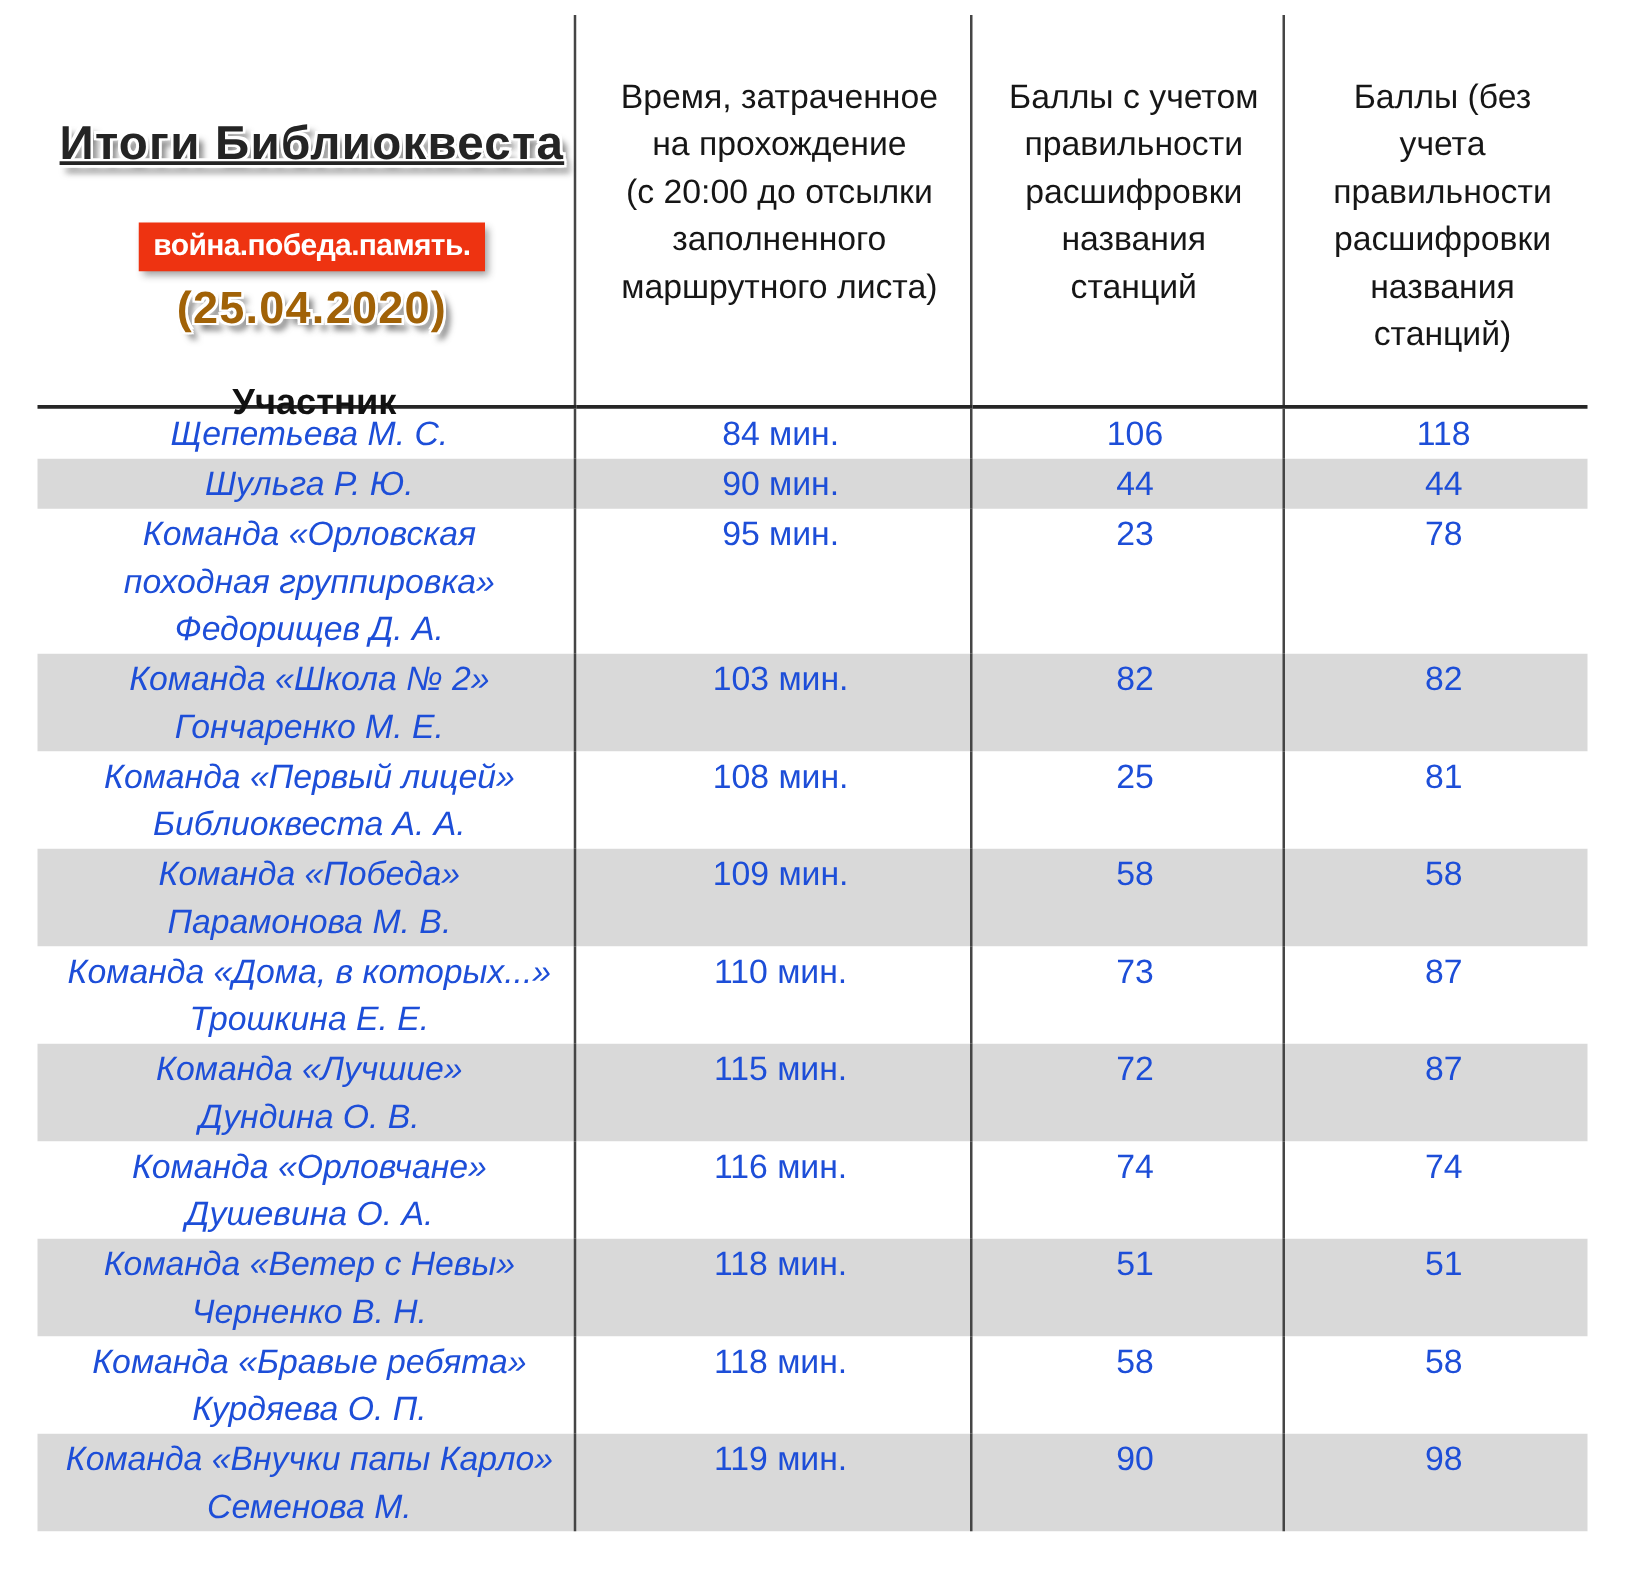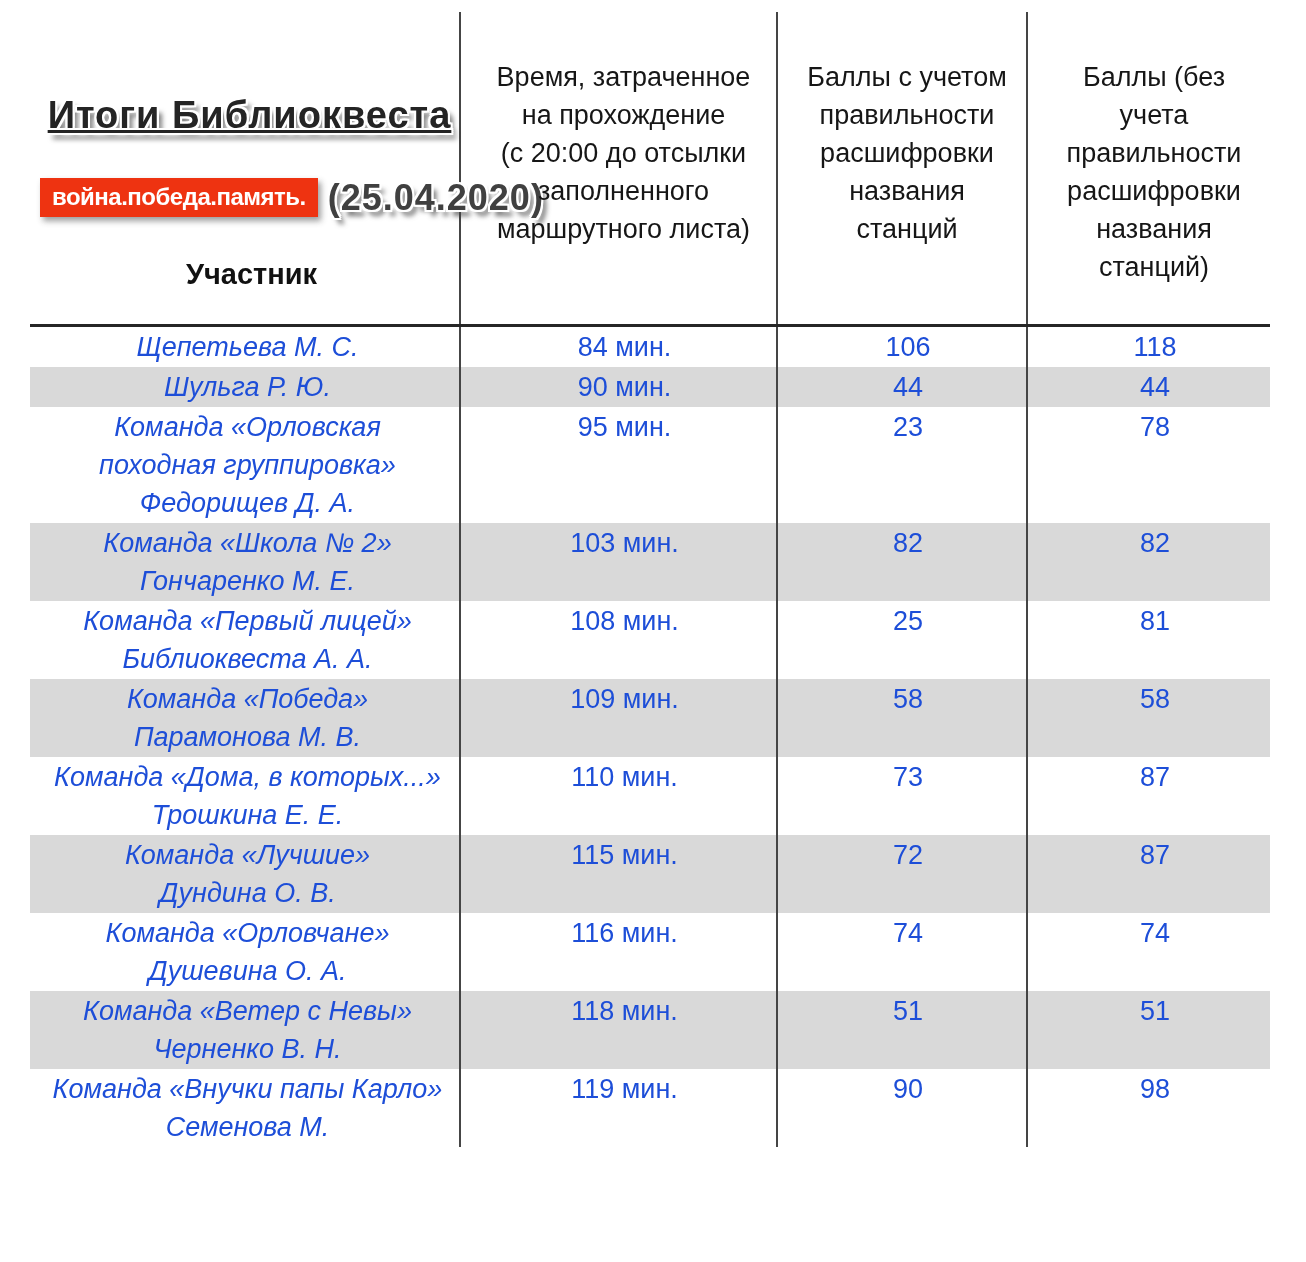--- a/index.html
+++ b/index.html
@@ -49,37 +49,37 @@
     letter-spacing: 1px;
     color: #242424;
     text-shadow:
       -2px -2px 0 #ffffff, 2px -2px 0 #ffffff,
       -2px  2px 0 #ffffff, 2px  2px 0 #ffffff,
       -2px  0   0 #ffffff, 2px  0   0 #ffffff,
        0   -2px 0 #ffffff, 0    2px 0 #ffffff,
        5px  6px 5px rgba(70,70,70,0.75);
     text-decoration: underline;
   }
-  .badge-row { display: flex; align-items: center; gap: 10px; margin-top: 6px; }
+  .badge-row { display: flex; align-items: center; gap: 10px; margin-top: 6px; flex-direction: column; }
   .badge {
     display: inline-block;
     background: #ee3311;
     color: #ffffff;
     font-weight: 700;
     font-size: 24px;
     line-height: 24px;
     letter-spacing: -0.5px;
     padding: 7px 12px 8px 12px;
     box-shadow: 3px 4px 6px rgba(40,40,40,0.45);
   }
   .date-outlined {
     font-size: 36px;
     font-weight: 700;
     letter-spacing: 1px;
-    color: #404040;
+    color: #a16207;
     text-shadow:
       -2px -2px 0 #ffffff, 2px -2px 0 #ffffff,
       -2px  2px 0 #ffffff, 2px  2px 0 #ffffff,
       -2px  0   0 #ffffff, 2px  0   0 #ffffff,
        0   -2px 0 #ffffff, 0    2px 0 #ffffff,
        5px  6px 5px rgba(70,70,70,0.75);
   }
   .participant-label {
     font-size: 29px;
     font-weight: 700;
@@ -204,20 +204,27 @@
           <td data-name="score-without-cell">74</td>
         </tr>
         <tr data-name="table-row">
           <td data-name="participant-cell">Команда «Ветер с Невы»
 Черненко В. Н.</td>
           <td data-name="time-cell">118 мин.</td>
           <td data-name="score-with-cell">51</td>
           <td data-name="score-without-cell">51</td>
         </tr>
         <tr data-name="table-row">
+          <td data-name="participant-cell">Команда «Бравые ребята»
+Курдяева О. П.</td>
+          <td data-name="time-cell">118 мин.</td>
+          <td data-name="score-with-cell">58</td>
+          <td data-name="score-without-cell">58</td>
+        </tr>
+        <tr data-name="table-row">
           <td data-name="participant-cell">Команда «Внучки папы Карло»
 Семенова М.</td>
           <td data-name="time-cell">119 мин.</td>
           <td data-name="score-with-cell">90</td>
           <td data-name="score-without-cell">98</td>
         </tr>
       </tbody>
   </table>
 </div>
 

